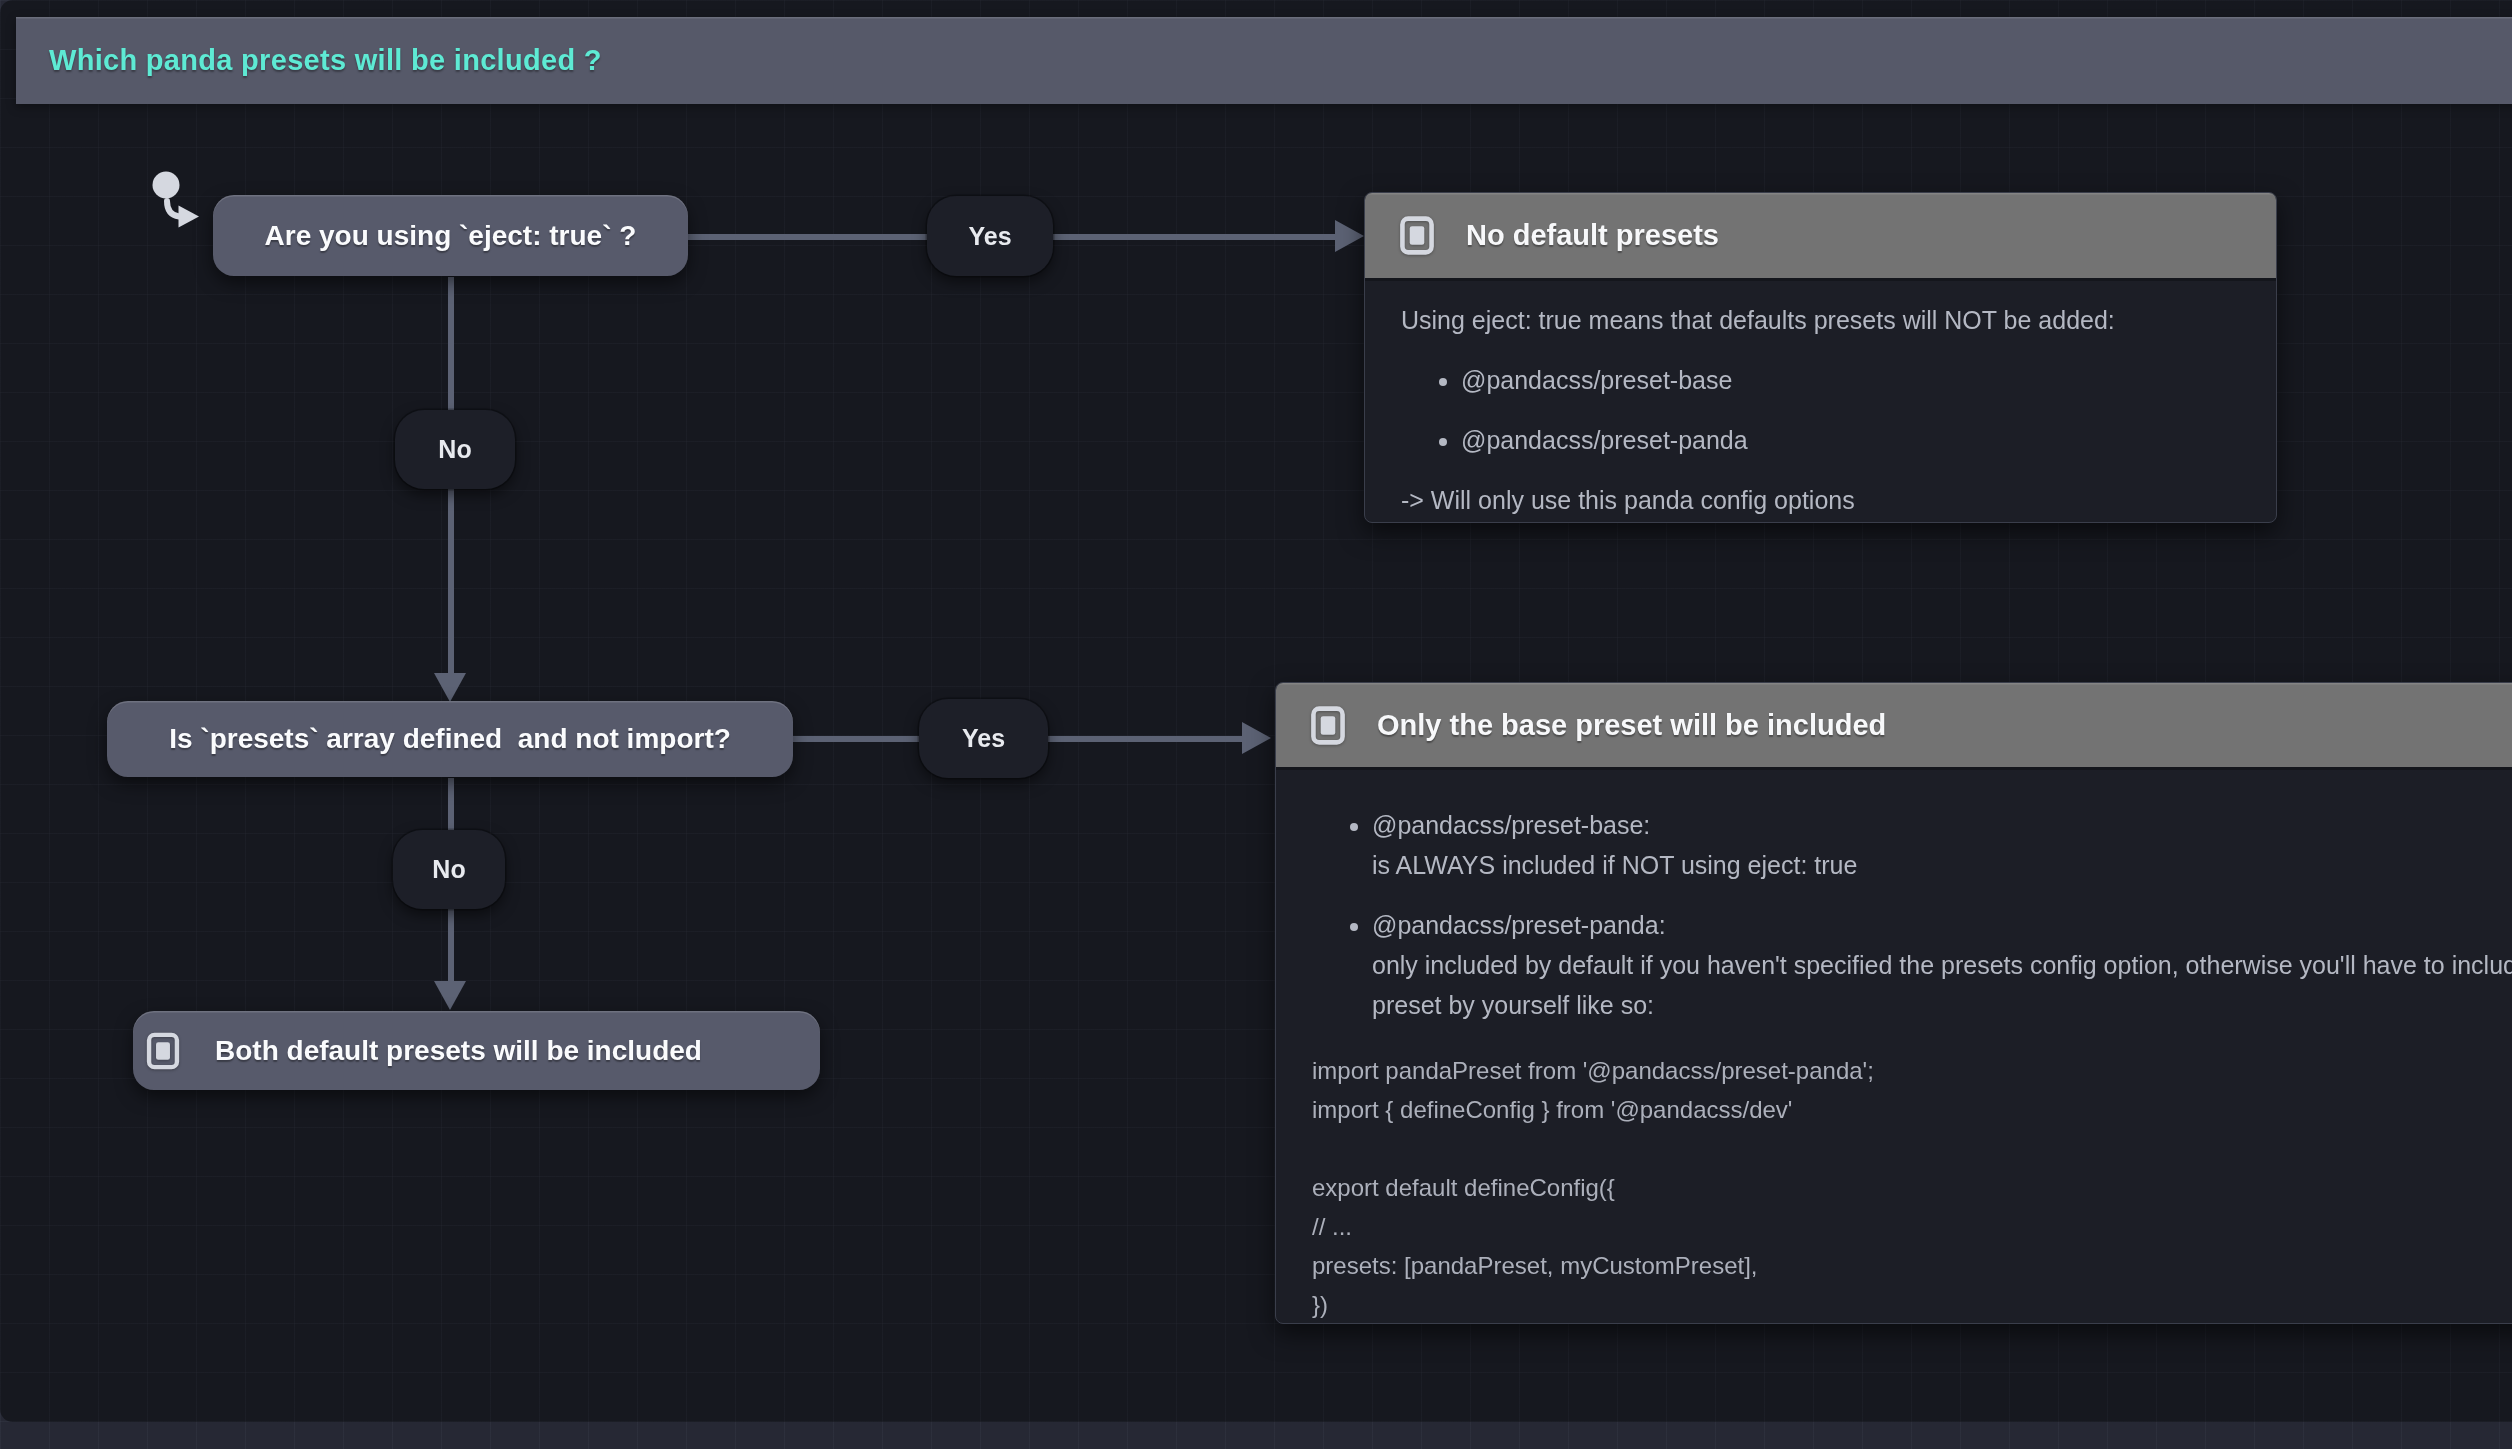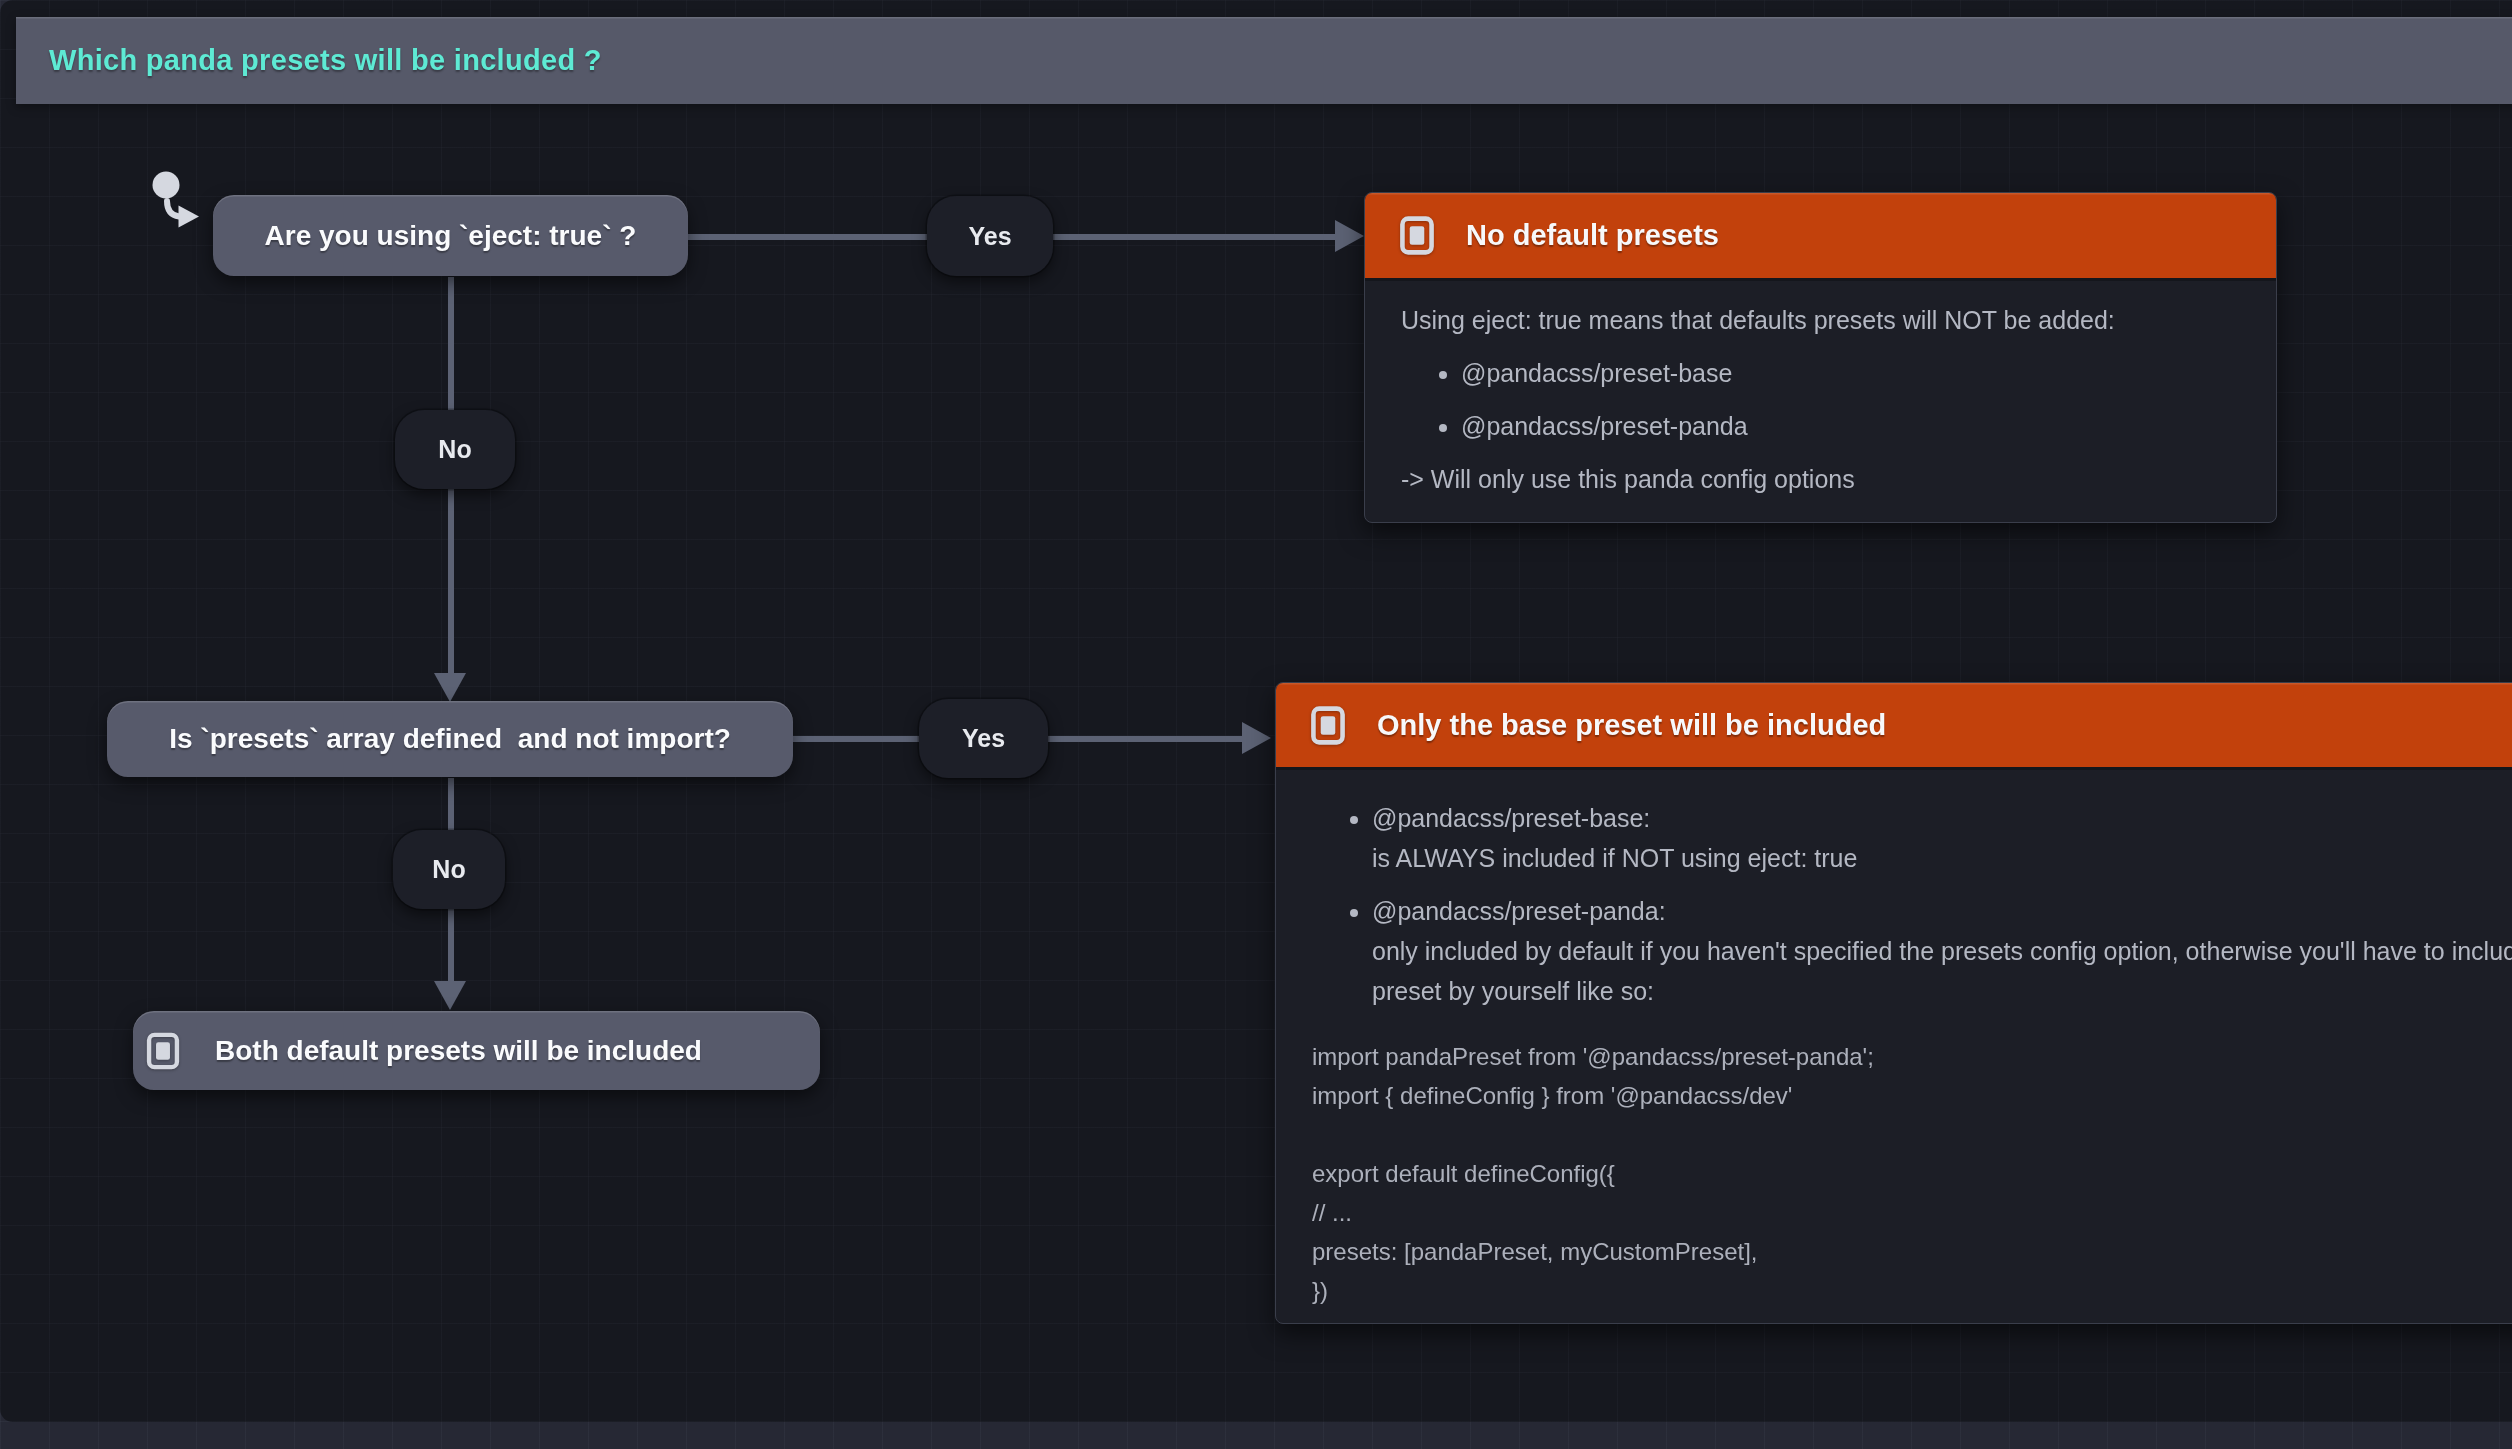--- a/index.html
+++ b/index.html
@@ -69,34 +69,34 @@
     display:flex; align-items:center; justify-content:center;
   }
 
   
   .panel {
     position:absolute; background:#1c1e26; border:1.5px solid #3a3e4b;
     border-radius:8px; overflow:hidden; box-sizing:border-box;
     box-shadow:0 10px 24px rgba(0,0,0,0.55);
   }
   .panel-header {
-    background:#c2410c; height:88px; display:flex; align-items:center;
+    background:#737373; height:88px; display:flex; align-items:center;
     gap:26px; padding:0 29px; border-bottom:3px solid #14161c;
     box-shadow: inset 0 1.5px 0 rgba(255,255,255,0.12); box-sizing:border-box;
   }
   .panel-title {
     font-size:29px; font-weight:600; color:#f7f8fa;
     text-shadow:0 1.5px 1.5px rgba(0,0,0,0.35);
   }
   .panel-body {
     font-size:25px; color:#b4b8c3; line-height:1.6;
     padding:19px 36px 20px 36px;
   }
   .panel-body ul { list-style:disc; margin:13px 0 13px 0; padding-left:60px; }
-  .panel-body li { margin:13px 0; }
+  .panel-body li { margin:20px 0; }
   .panel-body li::marker { color:#b4b8c3; }
   .li-detail { color:#b4b8c3; }
   .codeblock { margin-top:27px; font-size:24px; line-height:1.62; color:#acb0bb; }
   .code-line { min-height:39px; }
 
   .card-icon { flex:0 0 auto; display:block; filter:drop-shadow(0 1.5px 1.5px rgba(0,0,0,0.3)); }
   .cursor-icon { position:absolute; left:147px; top:169px; }
 </style>
 </head>
 <body>

